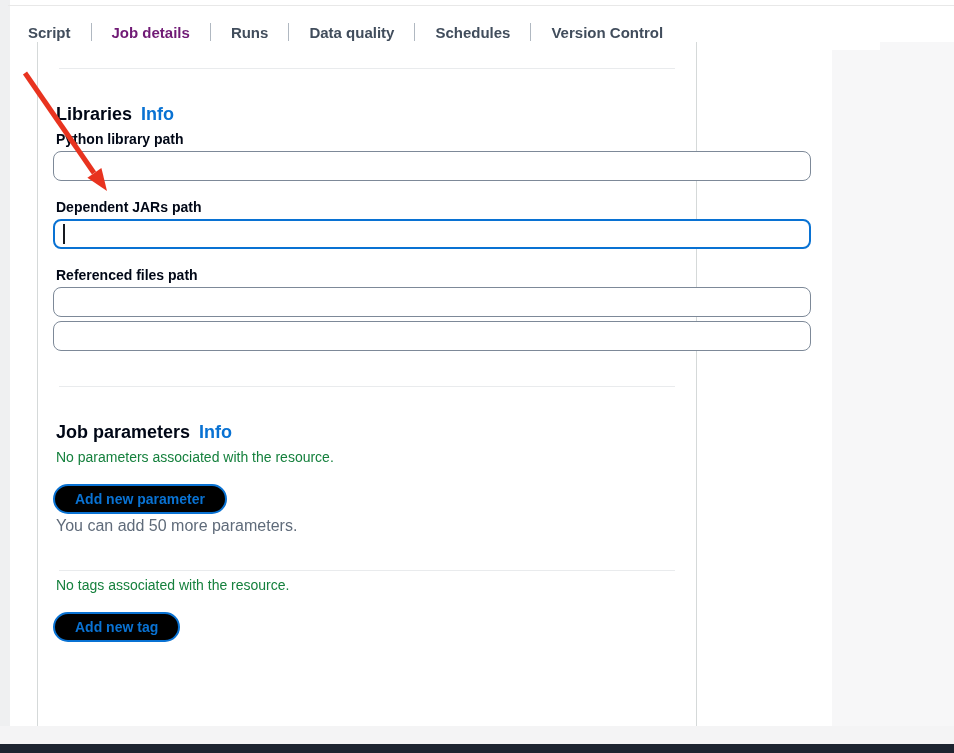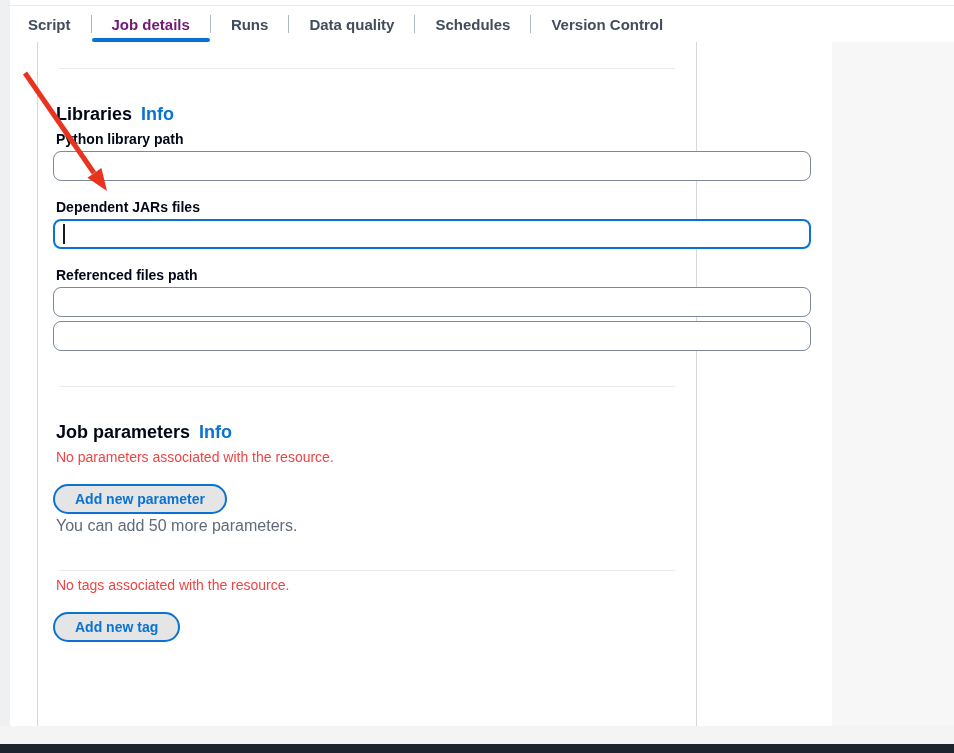--- a/index.html
+++ b/index.html
@@ -11,21 +11,21 @@
   }
   
   .left-strip{position:absolute;left:0;top:0;width:10px;height:753px;background:#eff0f1;z-index:3;}
   .right-bg{position:absolute;left:832px;top:42px;width:122px;height:711px;background:#f7f7f8;z-index:1;}
   .bottom-bg{position:absolute;left:0;top:726px;width:954px;height:27px;background:#f4f4f5;z-index:3;}
   .dark-bar{position:absolute;left:0;top:744px;width:954px;height:9px;background:#1d2430;z-index:4;}
   .top-line{position:absolute;top:5px;left:8px;width:946px;height:1px;background:#e8e8e8;z-index:3;}
 
   
   .tabbar{
-    position:absolute;left:0;top:0;width:880px;height:42px;box-sizing:border-box;
+    position:absolute;left:0;top:8px;width:880px;height:42px;box-sizing:border-box;
     background:#fff;display:flex;align-items:stretch;padding:6px 0 0 8px;z-index:2;
   }
   .tab{
     position:relative;display:flex;align-items:center;padding:0 20px;
     font-size:15px;font-weight:bold;color:#414d5c;cursor:pointer;white-space:nowrap;
   }
   .tab.active{color:#701a75;}
   .tab.active::after{
     content:"";position:absolute;left:0;right:0;bottom:0;height:4px;
     background:#0972d3;border-radius:2px;
@@ -62,27 +62,27 @@
   .input-wrap{position:relative;width:758px;margin-top:4px;}
   .text-input{
     display:block;width:758px;height:30px;box-sizing:border-box;
     border:1px solid #7d8998;border-radius:8px;background:#fff;
     padding:0 10px;font-size:14px;color:#000716;outline:none;
     font-family:"Liberation Sans", sans-serif;
   }
   .text-input.focused{border:2px solid #0972d3;}
   .caret{position:absolute;left:10px;top:5px;width:2px;height:20px;background:#16191f;}
 
-  .body-text{margin:6px 0 0 3px;font-size:14px;line-height:16px;color:#ef4444;}
+  .body-text{margin:6px 0 0 3px;font-size:14px;line-height:16px;color:#15803d;}
   .hint-text{margin:5px 0 0 3px;font-size:16px;line-height:14px;color:#5f6b7a;}
 
   .pill-btn{
     display:inline-flex;align-items:center;justify-content:center;
     height:30px;box-sizing:border-box;margin-top:19px;padding:0 20px;
-    border:2px solid #0972d3;border-radius:16px;background:#e5e5e5;
+    border:2px solid #0972d3;border-radius:16px;background:#000000;
     color:#0972d3;font-size:14px;font-weight:bold;cursor:pointer;
     font-family:"Liberation Sans", sans-serif;
   }
 
   .arrow-overlay{position:absolute;left:0;top:0;width:954px;height:753px;z-index:5;pointer-events:none;}
 </style>
 </head>
 <body>
 
 <div class="right-bg"></div>
@@ -113,21 +113,21 @@
     <h2 class="h-libraries">
       <span>Libraries</span>
       <span class="info">Info</span>
     </h2>
 
     <label class="field-label fl-first">Python library path</label>
     <div class="input-wrap">
       <input class="text-input" type="text" value="" style="">
     </div>
 
-    <label class="field-label fl-next">Dependent JARs files</label>
+    <label class="field-label fl-next">Dependent JARs path</label>
     <div class="input-wrap">
       <input class="text-input focused" type="text" value="" style="">
       <span class="caret"></span>
     </div>
 
     <label class="field-label fl-next">Referenced files path</label>
     <div class="input-wrap">
       <input class="text-input" type="text" value="" style="">
     </div>
 

